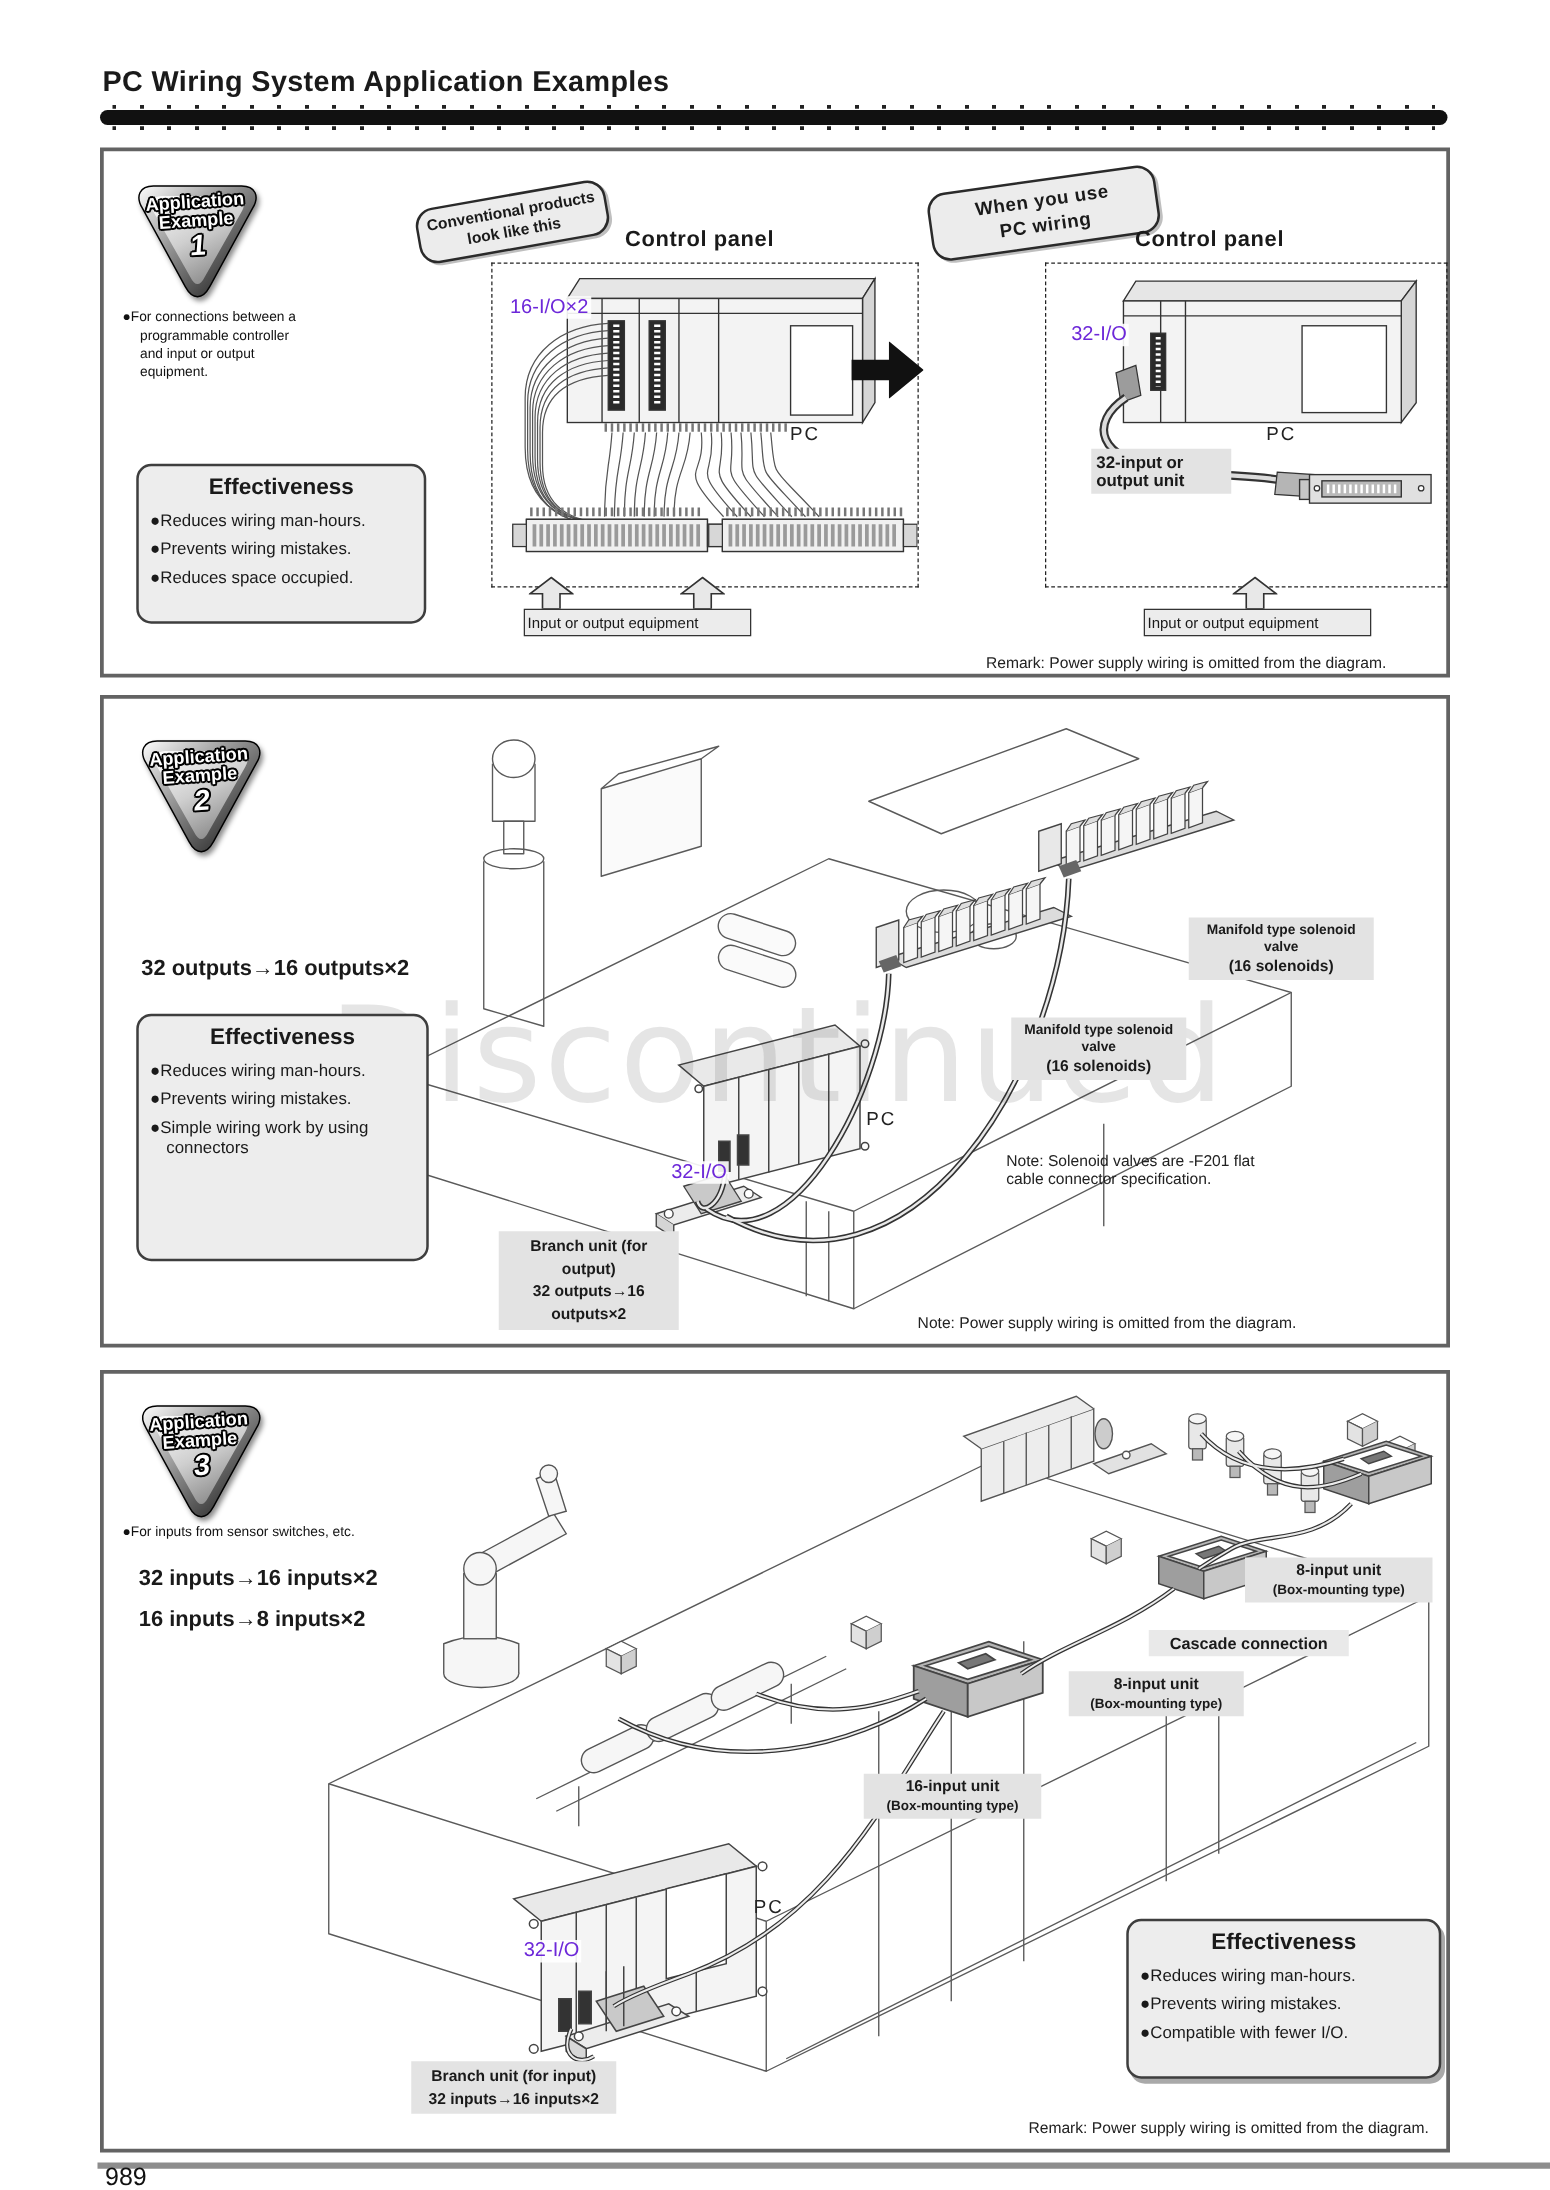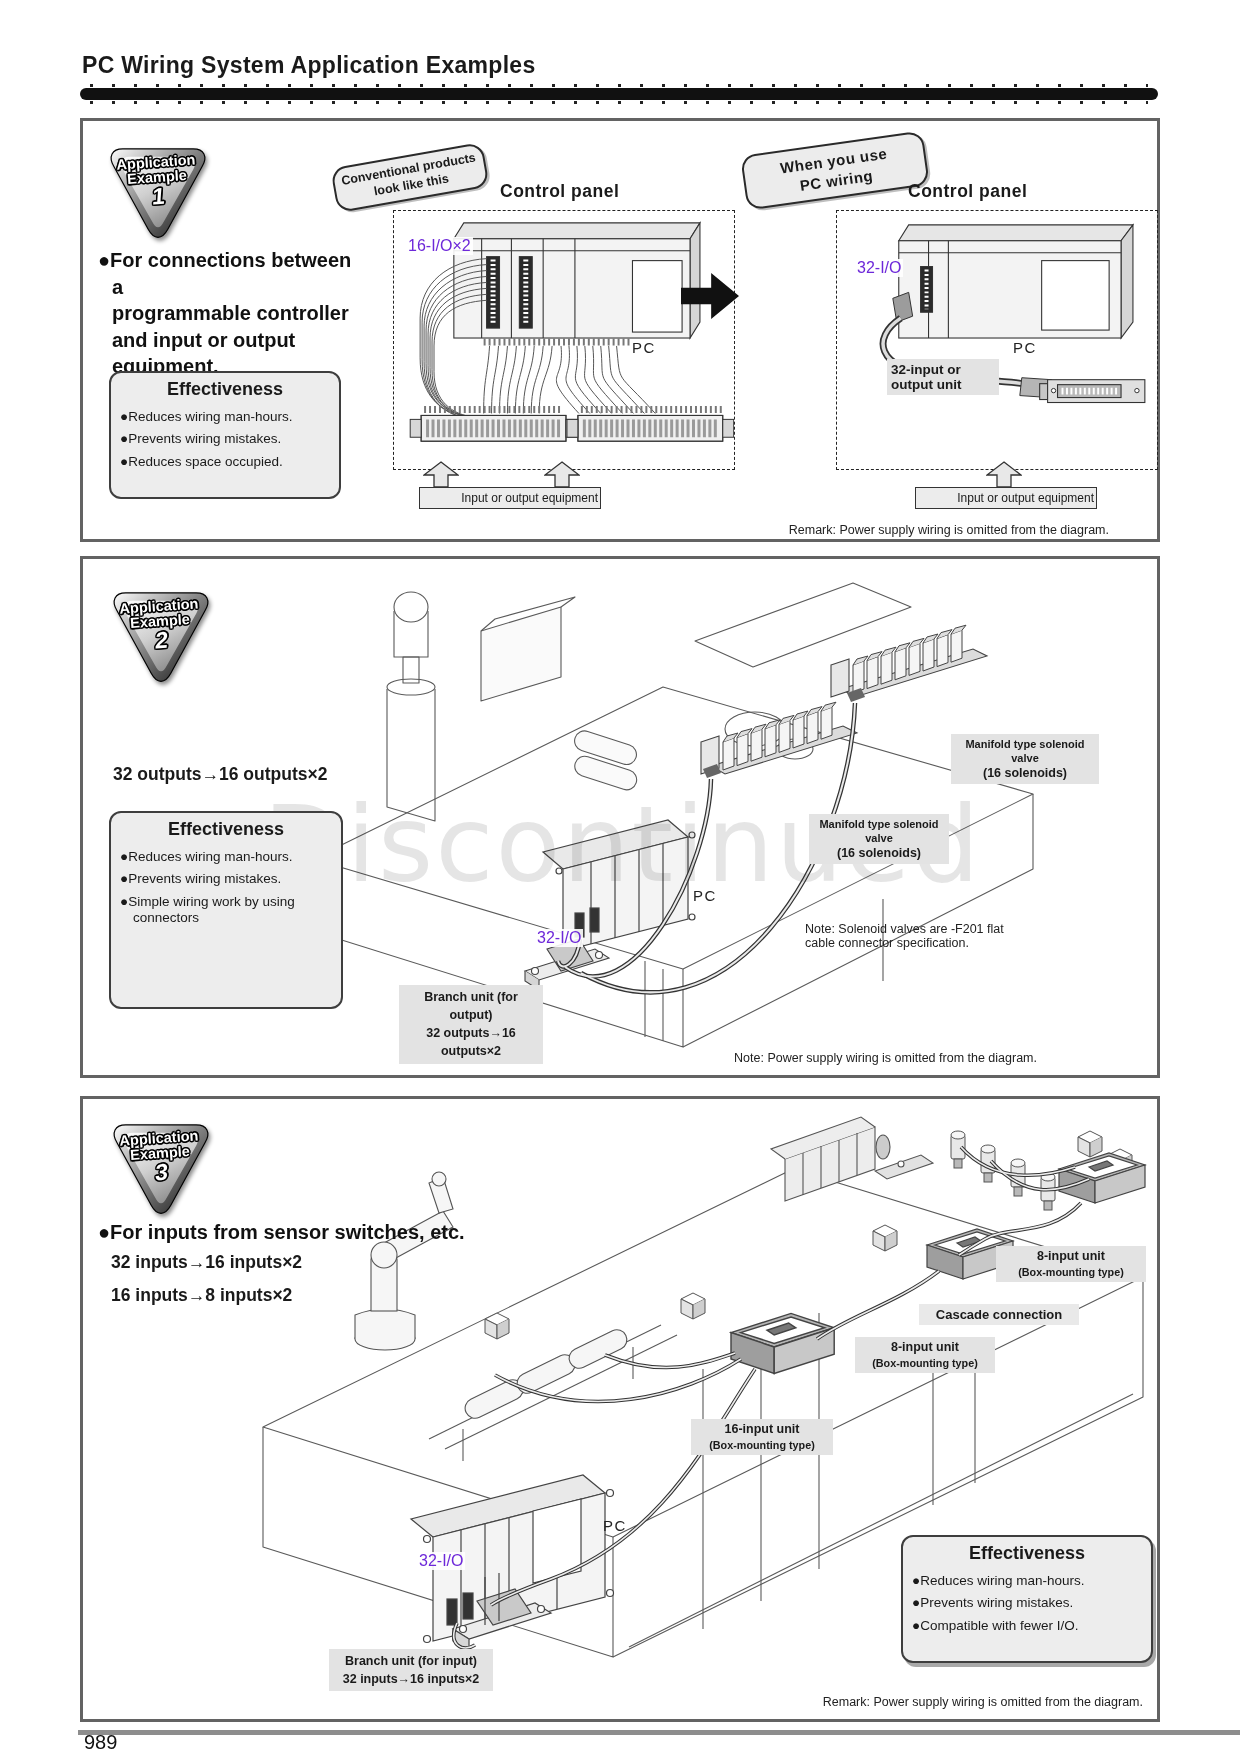--- a/index.html
+++ b/index.html
@@ -13,21 +13,21 @@
         background:repeating-linear-gradient(90deg,#222 0 3px,transparent 3px 22px)}
   .title-bar::before{top:-4px}.title-bar::after{bottom:-4px}
   .sec{position:absolute;left:80px;width:1080px;border:3px solid #636363;background:#fff;box-sizing:border-box}
   .sec1{top:118px;height:424px}.sec2{top:556px;height:522px}.sec3{top:1096px;height:626px}
   .badge{position:absolute;width:100px;height:98px}
   .badge svg{position:absolute;inset:0;width:100%;height:100%;filter:drop-shadow(2px 3px 2px rgba(0,0,0,.45))}
   .badge-text{position:absolute;inset:0;display:flex;flex-direction:column;align-items:center;
         padding-top:12px;color:#fff;font-weight:bold;font-size:14.5px;line-height:1.04;transform:rotate(-4deg);
         text-shadow:-1.2px -1.2px 0 #000,1.2px -1.2px 0 #000,-1.2px 1.2px 0 #000,1.2px 1.2px 0 #000,0 1.6px 0 #000,0 -1.6px 0 #000,1.6px 0 0 #000,-1.6px 0 0 #000}
   .badge-num{font-size:23px;transform:skewX(-8deg)}
-  .desc{position:absolute;font-size:20px;font-weight:bold;line-height:1.33;color:#111}
+  .desc{position:absolute;font-size:11px;font-weight:normal;line-height:1.33;color:#111}
   .hang{padding-left:14px;text-indent:-14px;white-space:pre-line}
   .conv{position:absolute;font-size:17.5px;font-weight:bold}
   .eff{position:absolute;background:#ededed;border:2.5px solid #3e3e3e;border-radius:12px;box-sizing:border-box}
   .eff-title{text-align:center;font-size:18px;font-weight:bold;margin-top:6px}
   .eff-items{padding:3px 6px 6px 9px;font-size:13.5px;font-weight:normal;line-height:1.22}
   .eff-item{margin:6px 0;padding-left:13px;text-indent:-13px;white-space:pre-line}
   .shadowed{box-shadow:3px 4px 0 #a9a9a9}
   .tilt{position:absolute;background:#ececec;border:2.2px solid #2a2a2a;border-radius:15px;text-align:center;
         font-weight:bold;white-space:pre-line;box-shadow:2px 2px 0 rgba(0,0,0,.25)}
   .tilt1{transform:rotate(-10deg);font-size:12.5px;line-height:1.25;padding:5px 4px}
@@ -37,21 +37,21 @@
   .dashed svg{position:absolute;inset:0;width:100%;height:100%}
   .io{position:absolute;font-size:16px;background:rgba(255,255,255,.9);padding:0 2px;color:#6d28d9}
   .pcl{position:absolute;font-size:15px;letter-spacing:1.5px;color:#222}
   .glabel{position:absolute;background:#e3e3e3;text-align:center;font-weight:bold;padding:3px 4px}
   .glabel .main{display:block;font-size:12.5px;line-height:1.25}
   .glabel .sub{display:block;font-size:10.8px;line-height:1.3}
   .blk-arrow{position:absolute;background:#111;clip-path:polygon(0 32%,52% 32%,52% 0,100% 50%,52% 100%,52% 68%,0 68%)}
   .equip{position:absolute}
   .equip svg{position:absolute;top:0;width:36px;height:27px}
   .equip-label{position:absolute;top:26px;border:1.4px solid #333;background:#ececec;font-size:12px;
-        text-align:right;padding:3px 2px}
+        text-align:left;padding:3px 2px}
   .remark,.note{position:absolute;font-size:12.5px;color:#222}
   .watermark{position:absolute;font-size:106px;font-family:"DejaVu Sans",sans-serif;color:rgba(40,40,40,.12);
         letter-spacing:2px;white-space:nowrap}
   .footer-rule{position:absolute;left:78px;top:1730px;width:1162px;height:5px;background:#8d8d8d}
   .page-num{position:absolute;left:84px;top:1731px;font-size:20px;color:#111}
 </style>
 </head>
 <body>
 
 <svg width="0" height="0" style="position:absolute">
@@ -193,21 +193,21 @@
         <g stroke="#333" stroke-width="1.1">
           <rect x="204" y="174" width="8" height="16" fill="#c7c7c7"></rect>
           <rect x="212" y="170" width="98" height="23" fill="#e0e0e0"></rect>
           <rect x="222" y="175" width="64" height="13" fill="#b9b9b9"></rect>
         </g>
         <line x1="226" y1="181.5" x2="282" y2="181.5" stroke="#fff" stroke-width="7" stroke-dasharray="2,2.5"></line>
         <circle cx="218" cy="181" r="2.2" fill="#fff" stroke="#333"></circle>
         <circle cx="302" cy="181" r="2.2" fill="#fff" stroke="#333"></circle>
       </svg>
       <div class="io" style="left:18px;top:48px">32-I/O</div>
-      <div class="glabel pre" style="left:50px;top:148px;width:104px;font-size:13.5px;text-align:left">32-input or
+      <div class="glabel pre" style="left:36px;top:148px;width:104px;font-size:13.5px;text-align:left">32-input or
 output unit</div>
       <div class="pcl" style="left:176px;top:128px">PC</div>
     </div>
 
     <div class="equip" style="left:334px;top:340px;width:180px;height:56px">
       <svg style="left:6px" viewBox="0 0 36 27">
           <path d="M18,1 L35,14 H25 V26 H11 V14 H1 Z" fill="#e8e8e8" stroke="#333" stroke-width="1.3"></path>
         </svg>
       <svg style="left:127px" viewBox="0 0 36 27">
           <path d="M18,1 L35,14 H25 V26 H11 V14 H1 Z" fill="#e8e8e8" stroke="#333" stroke-width="1.3"></path>

